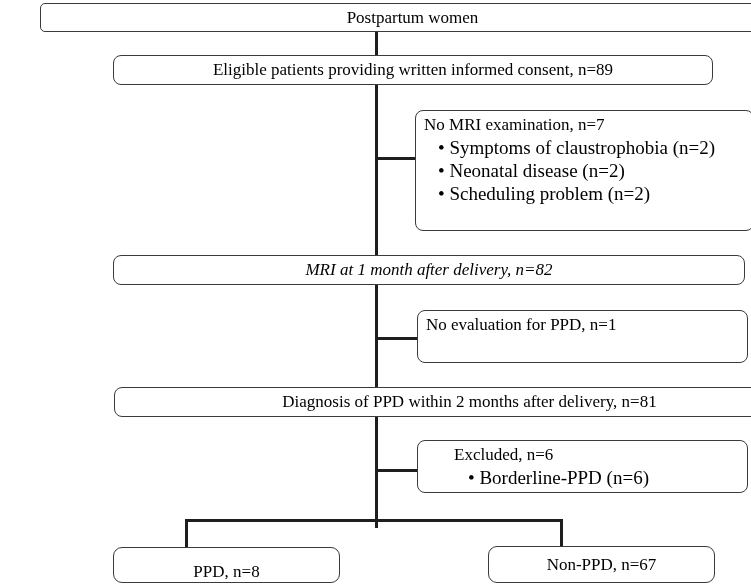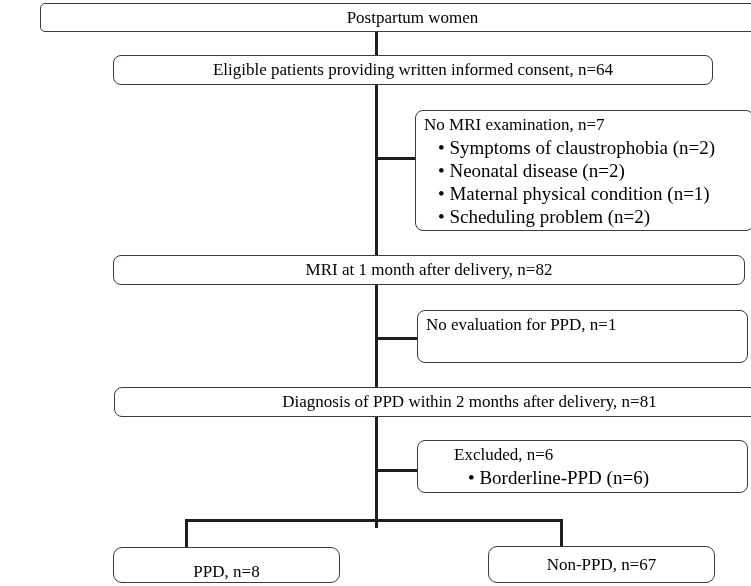--- a/index.html
+++ b/index.html
@@ -75,37 +75,36 @@
   <div class="line hline" style="left:376px; top:469px; width:42px;"></div>
   <div class="line hline" style="left:185px; top:519px; width:378px;"></div>
   <div class="line vline" style="left:185px; top:519px; height:28px;"></div>
   <div class="line vline" style="left:560px; top:519px; height:27px;"></div>
 
   <div class="node center" style="left:2px; top:3px; width:745px; height:29px; border-radius:5px;">
     <span>Postpartum women</span>
   </div>
 
   <div class="node center" style="left:75px; top:55px; width:600px; height:30px;">
-    <span>Eligible patients providing written informed consent, n=64</span>
+    <span>Eligible patients providing written informed consent, n=89</span>
   </div>
 
-  <div class="node center" style="left:75px; top:255px; width:632px; height:30px;">
+  <div class="node center" style="left:75px; top:255px; width:632px; height:30px;font-style:italic;">
     <span>MRI at 1 month after delivery, n=82</span>
   </div>
 
   <div class="node center" style="left:76px; top:387px; width:711px; height:30px;">
     <span>Diagnosis of PPD within 2 months after delivery, n=81</span>
   </div>
 
   <div class="node detail" style="left:415px; top:110px; width:339px; height:121px;">
     <div class="detail-title">No MRI examination, n=7</div>
     <ul class="detail-list">
       <li>Symptoms of claustrophobia (n=2)</li>
       <li>Neonatal disease (n=2)</li>
-      <li>Maternal physical condition (n=1)</li>
       <li>Scheduling problem (n=2)</li>
     </ul>
   </div>
 
   <div class="node detail" style="left:417px; top:310px; width:331px; height:53px;">
     <div class="detail-title">No evaluation for PPD, n=1</div>
   </div>
 
   <div class="node detail" style="left:417px; top:440px; width:331px; height:53px;padding-left:36px;">
     <div class="detail-title">Excluded, n=6</div>

